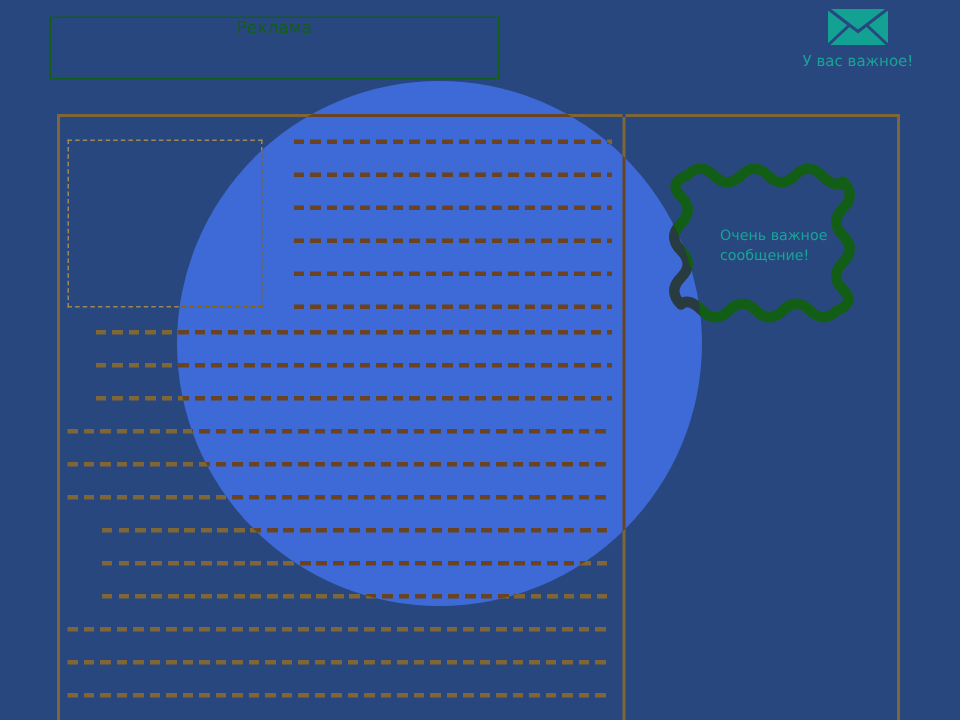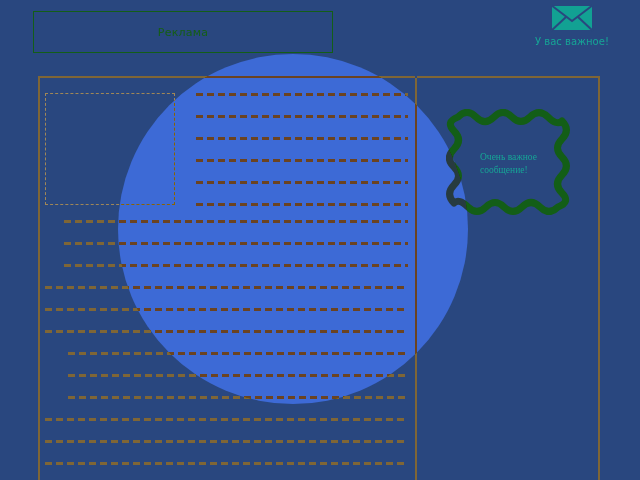--- a/index.html
+++ b/index.html
@@ -30,21 +30,21 @@
   .blend { mix-blend-mode: difference; }
 
   
   #ad-banner {
     position: absolute;
     left: 33px; top: 11px;
     width: 300px; height: 42px;
     border: 1px solid #16a596;
     box-sizing: border-box;
     display: flex;
-    align-items: center;
+    align-items: flex-start;
     justify-content: center;
   }
   #ad-banner .label {
     color: #16a596;
     font-size: 11px;
     letter-spacing: .2px;
   }
 
   
   #mail-notice {
@@ -98,21 +98,21 @@
     background-image: repeating-linear-gradient(
         to right,
         #a8adb5 0px, #a8adb5 7px,
         transparent 7px, transparent 11px);
   }
 
   
   #important-box {
     position: absolute;
     left: 444px; top: 107px;
-    width: 132px; height: 124px; font-family: Liberation Serif, serif;
+    width: 132px; height: 124px;
   }
   #important-box svg { display: block; width: 132px; height: 124px; }
   #important-box .msg {
     position: absolute;
     left: 36px; top: 44px;
     width: 76px;
     color: #16a596;
     font-size: 9.5px;
     line-height: 13px;
   }

